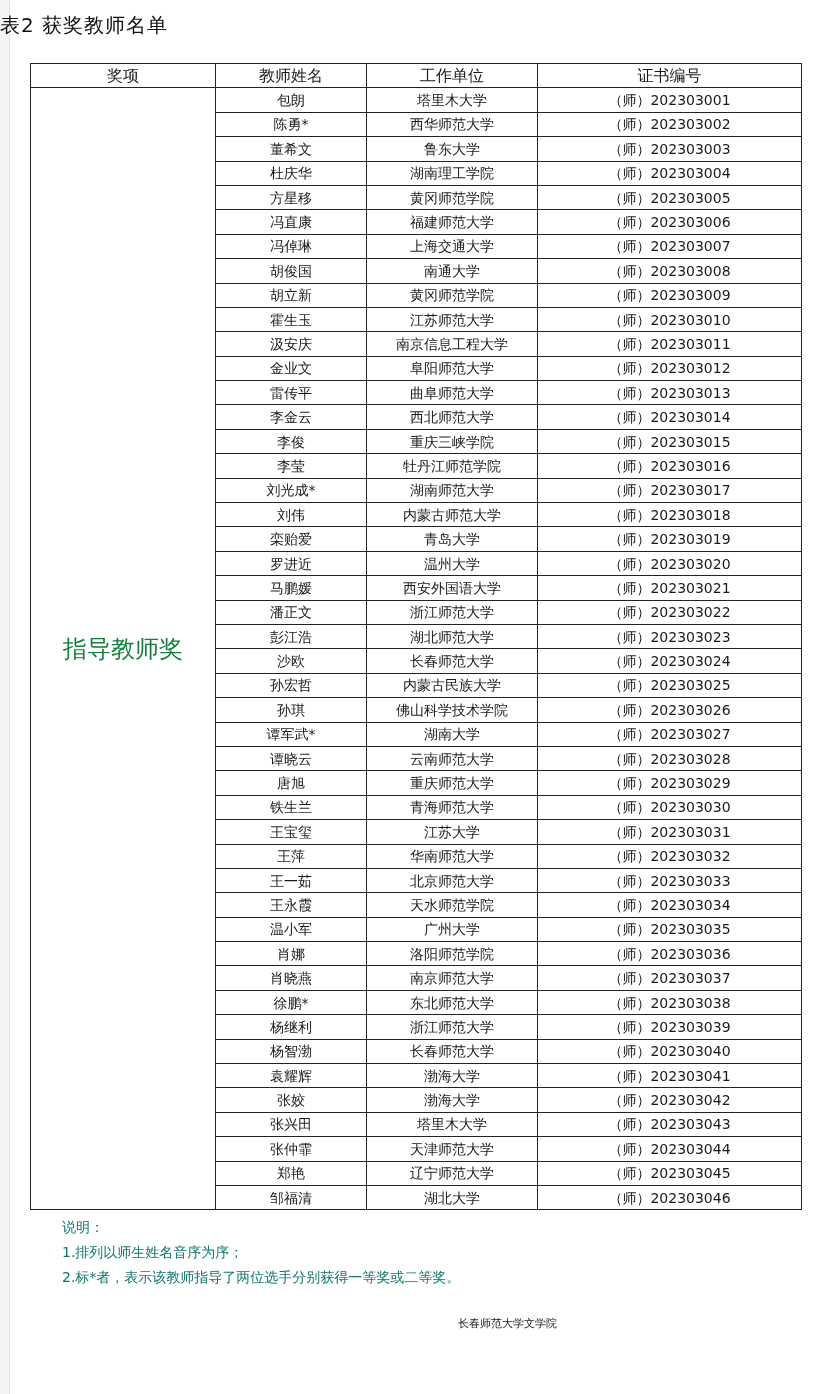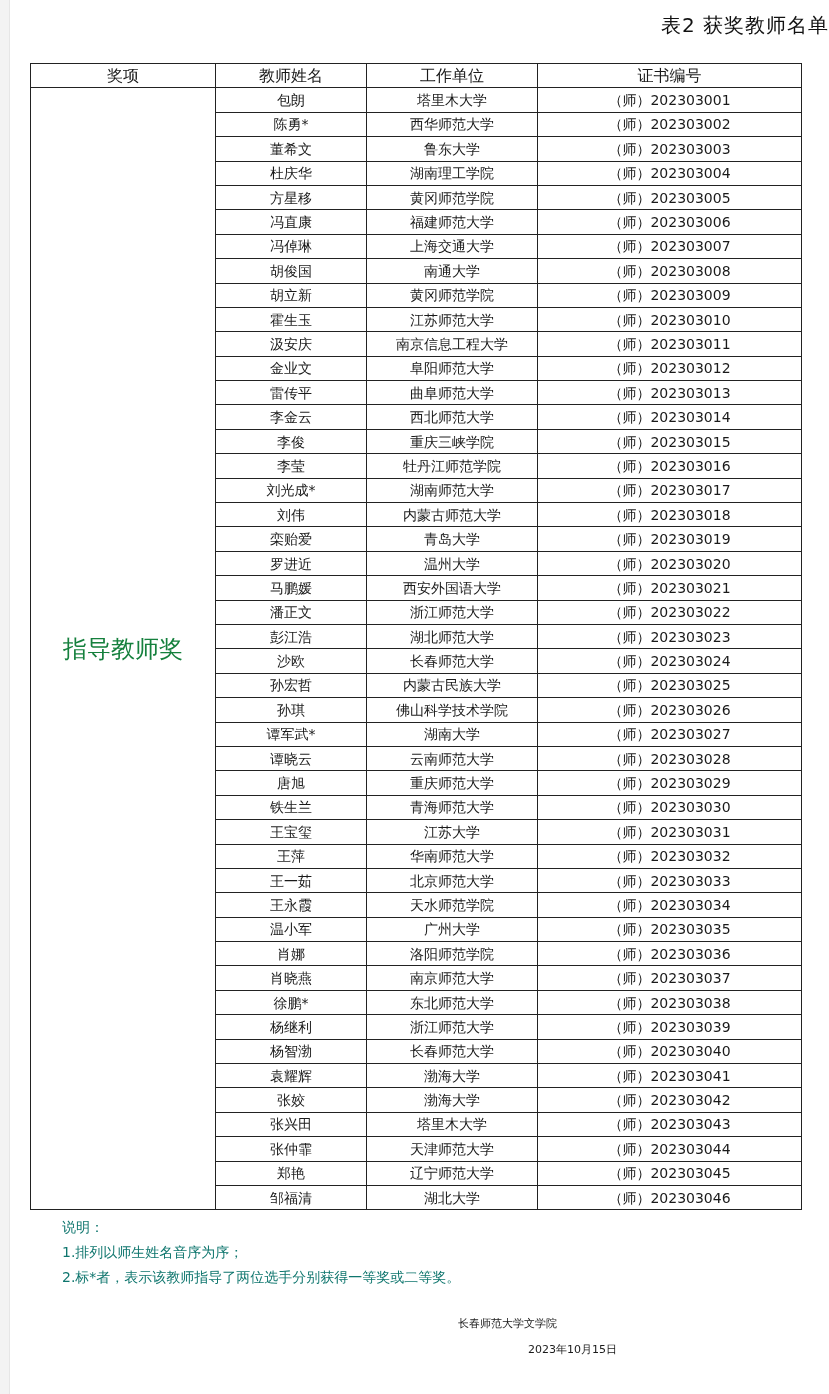--- a/index.html
+++ b/index.html
@@ -11,21 +11,21 @@
     position: relative;
     overflow: hidden;
   }
   .left-edge {
     position: absolute; left: 0; top: 0; width: 9px; height: 1394px;
     background: #f3f3f3;
     border-right: 1px solid #e6e6e6;
   }
   .title {
     position: absolute; left: 0; top: 12px; width: 829px;
-    text-align: right; font-size: 20px; letter-spacing: 1px;
+    text-align: left; font-size: 20px; letter-spacing: 1px;
     color: #111;
   }
   table.awards {
     position: absolute; left: 30px; top: 63px;
     width: 771px;
     border-collapse: collapse;
     table-layout: fixed;
     font-size: 14px;
   }
   table.awards th, table.awards td {
@@ -316,14 +316,13 @@
 </table>
 
 <div class="notes">
   <div>说明：</div>
   <div>1.排列以师生姓名音序为序；</div>
   <div>2.标*者，表示该教师指导了两位选手分别获得一等奖或二等奖。</div>
 </div>
 
 <div class="signature">
   <div>长春师范大学文学院</div>
-  <div class="date">2023年10月15日</div>
 </div>
 
 </body></html>

